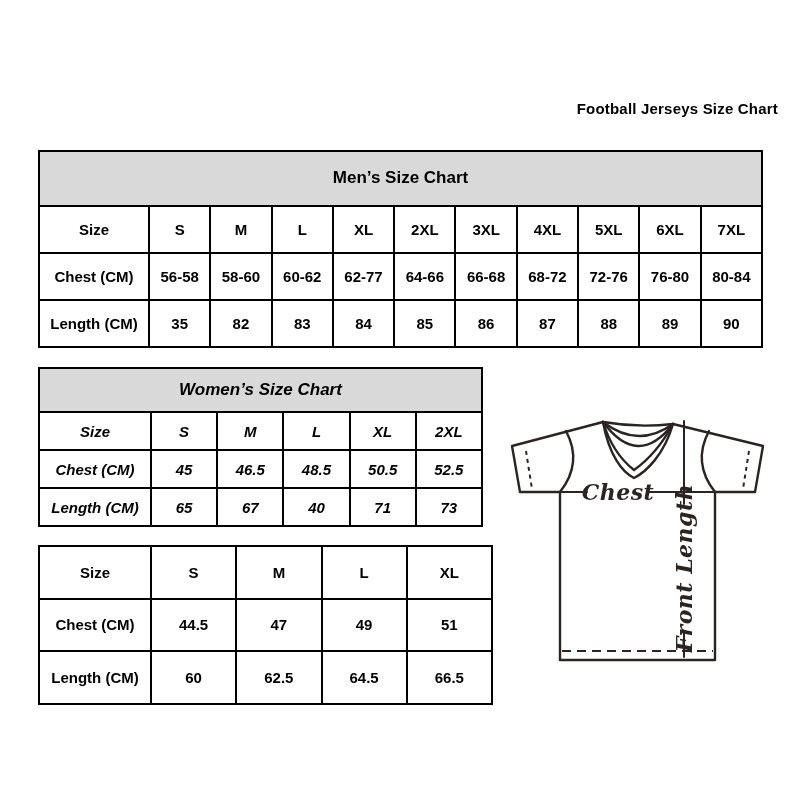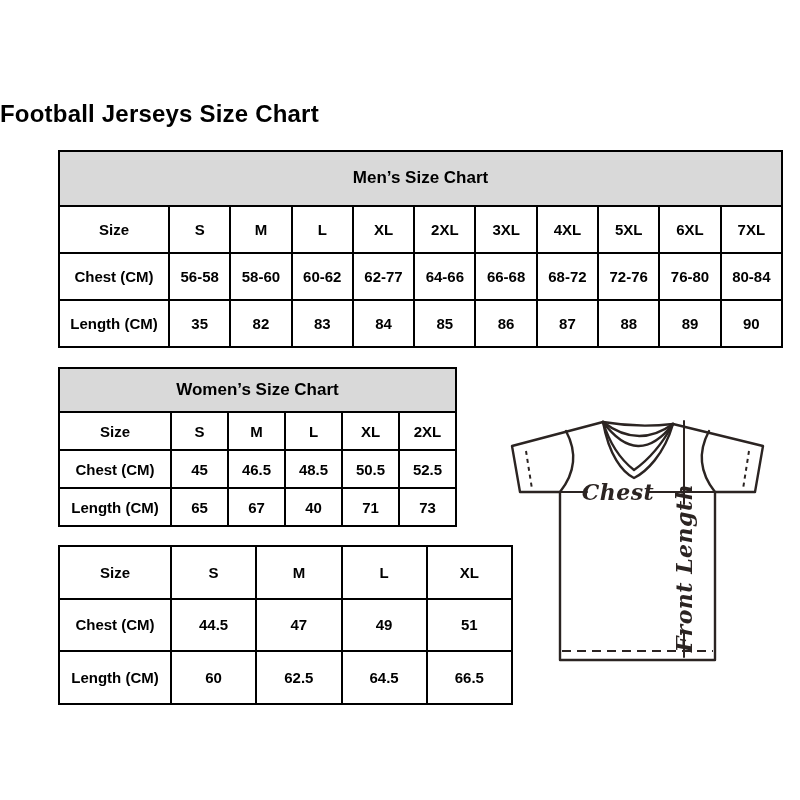--- a/index.html
+++ b/index.html
@@ -2,51 +2,51 @@
 <html><head>
 <meta charset="utf-8">
 <style>
   * { margin: 0; padding: 0; box-sizing: border-box; }
   html, body { width: 800px; height: 800px; background: #ffffff; overflow: hidden; }
   body { position: relative; font-family: "Liberation Sans", sans-serif; color: #000; }
 
   .page-title {
     position: absolute;
     top: 100px; left: 0; width: 778px;
-    text-align: left;
-    font-size: 24px;
+    text-align: right;
+    font-size: 15px;
     font-weight: bold;
     letter-spacing: 0.2px;
   }
 
   table.size-table {
     position: absolute;
     border-collapse: collapse;
     table-layout: fixed;
     background: #fff;
   }
-  table.size-table { border: 2px solid #000; margin-left: 20px; }
+  table.size-table { border: 2px solid #000; }
   .size-table td {
     border: 2px solid #000;
     text-align: center;
     vertical-align: middle;
     font-weight: bold;
     font-size: 15px;
     padding: 0;
     color: #000;
     overflow: hidden;
     white-space: nowrap;
   }
   .size-table td.band {
     background: #d9d9d9;
     font-size: 17px;
   }
 
   #mens-table   { left: 38px; top: 150px; width: 725px; height: 198px; }
-  #womens-table { left: 38px; top: 367px; width: 399px; height: 160px; }
+  #womens-table { left: 38px; top: 367px; width: 445px; height: 160px; font-style: italic; }
   #youth-table  { left: 38px; top: 545px; width: 455px; height: 160px; }
 
   #jersey { position: absolute; left: 503px; top: 400px; }
   .sketch-label {
     font-family: "DejaVu Serif", "Liberation Serif", serif;
     font-style: italic;
     font-weight: bold;
     font-size: 22px;
     fill: #2b2422;
     letter-spacing: 0.5px;

